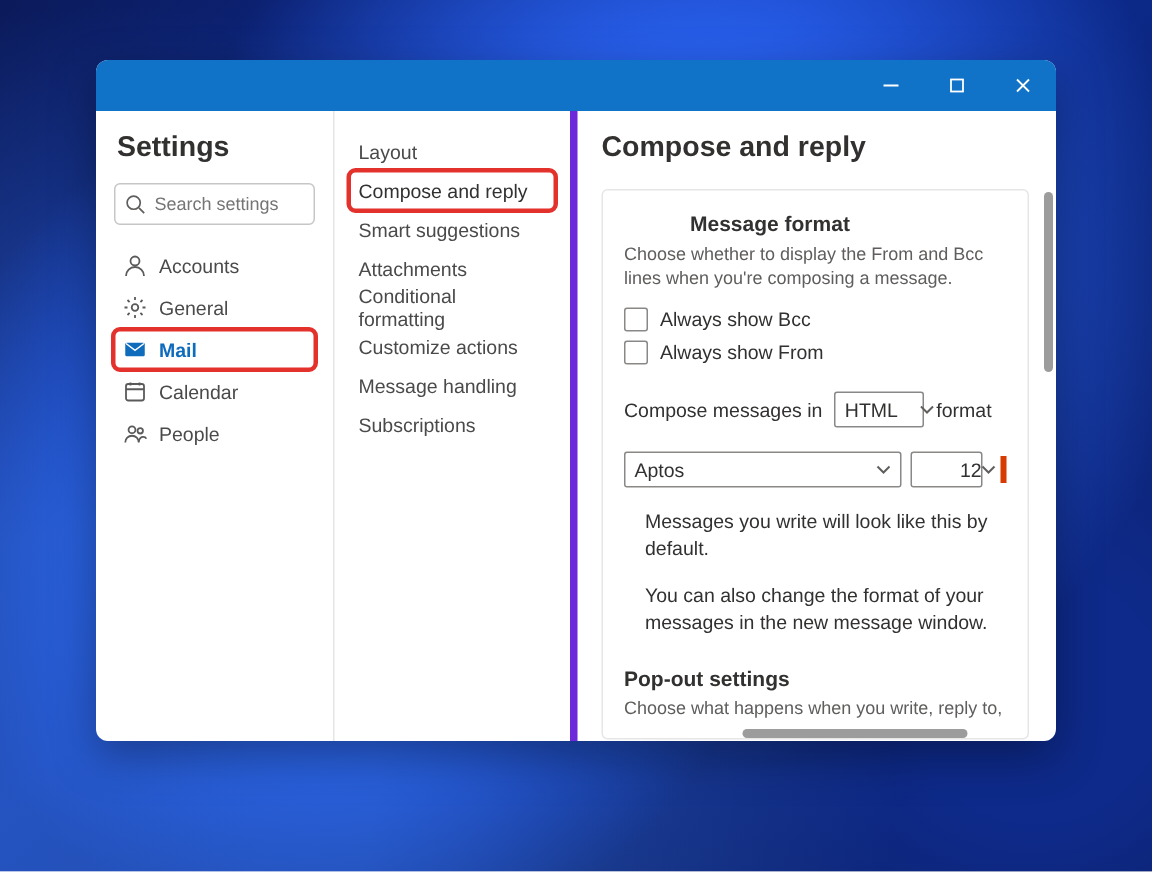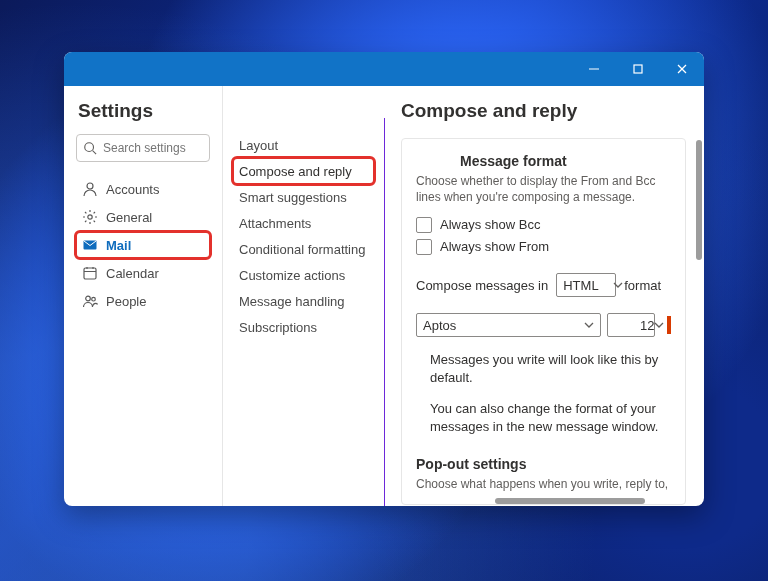--- a/index.html
+++ b/index.html
@@ -8,21 +8,21 @@
     width: 768px; height: 581px;
     background:
       radial-gradient(circle at 10% 90%, rgba(80,150,255,.35) 0 20%, transparent 60%),
       radial-gradient(circle at 30% 60%, #1a57ff 0 10%, transparent 45%),
       radial-gradient(circle at 60% 30%, #2e6bff 0 15%, transparent 55%),
       radial-gradient(circle at 90% 80%, #0e2a8a 0 10%, transparent 40%),
       linear-gradient(135deg, #0b1a5a 0%, #0d2f9f 40%, #0a184a 100%);
     position: relative;
   }
   .window {
-    position: absolute; left: 64px; top: 52px; width: 640px; height: 454px;
+    position: absolute; left: 64px; top: 40px; width: 640px; height: 454px;
     background: #ffffff; border-radius: 8px; overflow: hidden; display: flex; flex-direction: column;
     box-shadow: 0 10px 30px rgba(0,0,0,.35);
   }
   .titlebar {
     height: 34px; background: #1173c7; display: flex; justify-content: flex-end; align-items: center;
     flex-shrink: 0;
   }
   .titlebar .winbtn {
     width: 44px; height: 34px; display: flex; align-items: center; justify-content: center; color: #fff;
   }
@@ -41,21 +41,21 @@
   .nav { display: flex; flex-direction: column; gap: 2px; }
   .nav-item {
     display: flex; align-items: center; gap: 8px; height: 26px; padding: 0 6px; border-radius: 4px; color:#4a4a4a;
   }
   .nav-item .icon { width: 16px; height:16px; display:flex; align-items:center; justify-content:center; color:#5a5a5a; flex-shrink:0; }
   .nav-item.selected .icon { color:#0f6cbd; }
   .nav-item.selected { color:#0f6cbd; font-weight:700; }
   .highlight-mail { outline: 3px solid #e3312c; outline-offset: -1px; border-radius:4px; }
   
   
-  .col2 { width: 162px; border-right: 1px solid #6d28d9; padding: 14px 10px; margin-top: 32px; }
+  .col2 { width: 162px; border-right: 5px solid #6d28d9; padding: 14px 10px; }
   .sub-list { display:flex; flex-direction:column; }
   .sub-item { height: 26px; display:flex; align-items:center; padding:0 6px; border-radius:4px; color:#4a4a4a; font-size:13px; }
   .sub-item.selected { color:#323130; }
   .highlight-compose { outline: 3px solid #e3312c; outline-offset:-1px; border-radius:4px; }
   
   
   .col3 { flex:1; position:relative; overflow:hidden; }
   .scroll-area { position:absolute; left:0; top:0; right:0; bottom:0; overflow:hidden; padding: 14px 18px 0 16px; }
   .panel-title { font-size: 19px; font-weight:600; margin-bottom: 16px; }
   .box { border:1px solid #e6e6e6; border-radius:4px; padding: 14px 14px 12px; }

